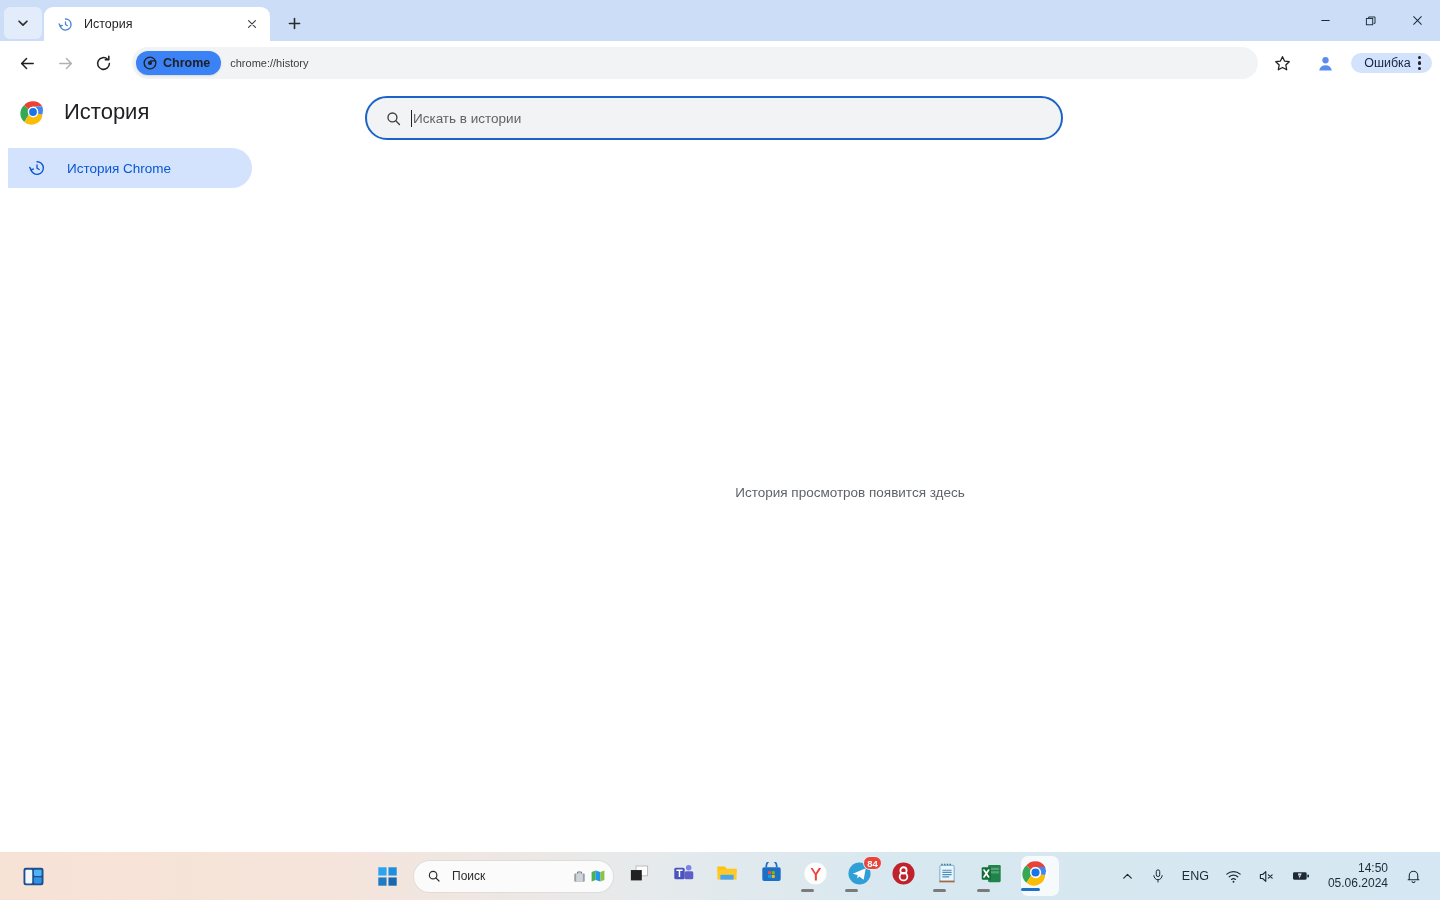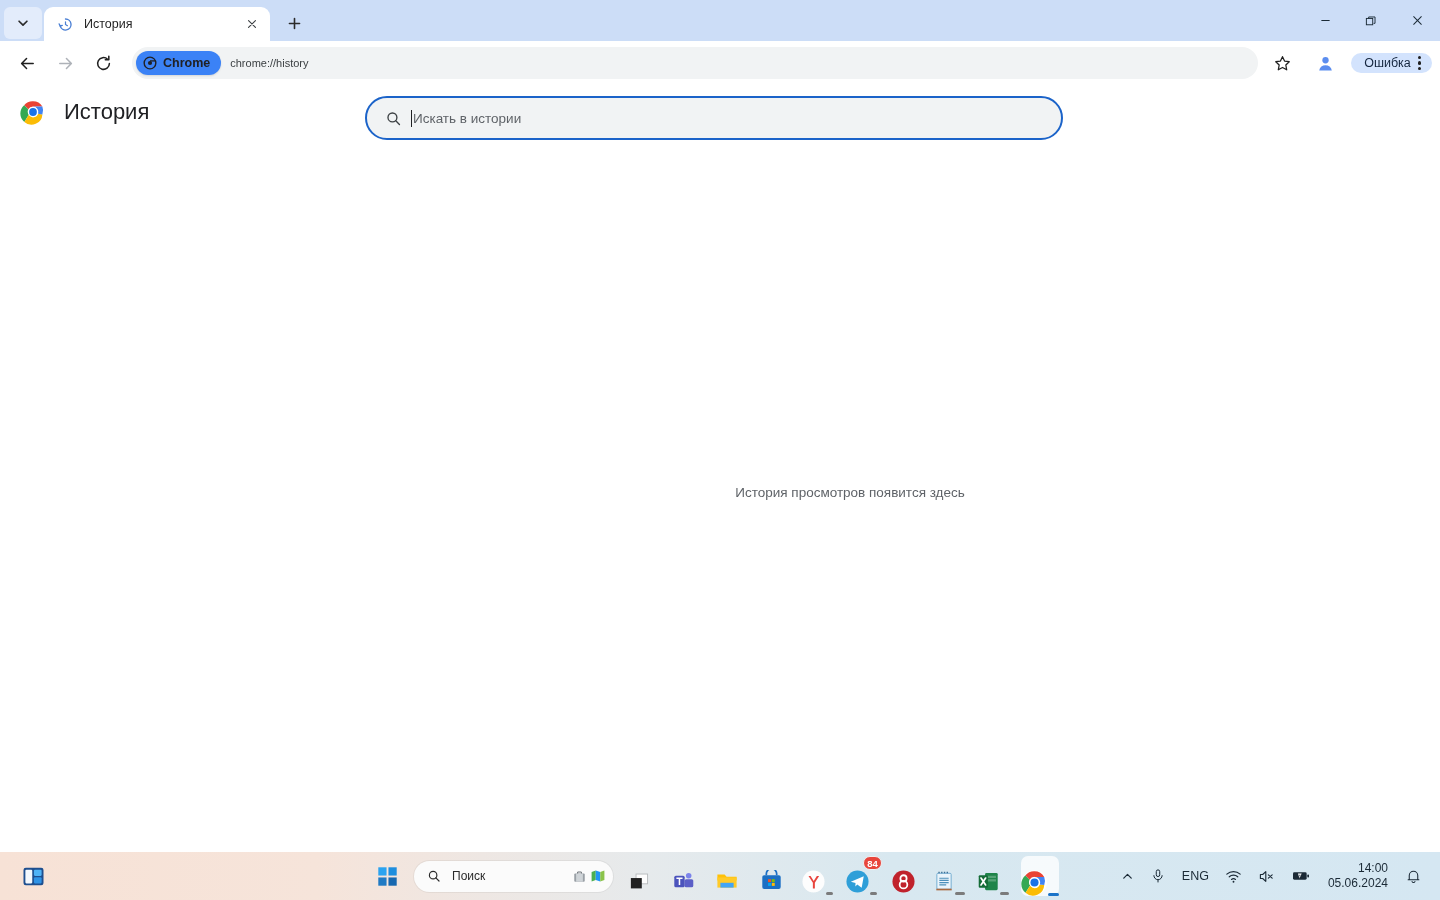--- a/index.html
+++ b/index.html
@@ -125,22 +125,22 @@
   .tbico { width: 30px; height: 30px; display: flex; align-items: center;
     justify-content: center; cursor: pointer; position: relative; }
   .tb-center { position: absolute; left: 372px; display: flex; align-items: center; gap: 12px; }
   .tbsearch {
     width: 199px; height: 31px; background: #fbfbfb; border-radius: 16px;
     display: flex; align-items: center; padding: 0 7px 0 13px; cursor: text;
     box-shadow: 0 0 0 1px rgba(0,0,0,.05);
   }
   .tbsearch .sico { width: 14px; height: 14px; margin-right: 11px; flex: 0 0 14px; }
   .tbsearch .stxt { flex: 1; font-size: 12px; color: #2b2b2b; }
-  .app { width: 32px; height: 38px; display: flex; flex-direction: row;
-    align-items: flex-end; justify-content: flex-start; cursor: pointer; position: relative;
+  .app { width: 32px; height: 38px; display: flex; flex-direction: column;
+    align-items: flex-start; justify-content: flex-start; cursor: pointer; position: relative;
     padding-top: 2px; }
   .app .glyph { width: 28px; height: 28px; display: flex; align-items: center;
     justify-content: center; }
   .app .under { width: 13px; height: 3px; border-radius: 2px; background: #7b7b7b;
     margin-top: 2px; }
   .app.active-chrome { background: rgba(255,255,255,.78); border-radius: 7px; width: 38px; height: 40px; }
   .app.active-chrome .under { width: 19px; background: #1a73c8; }
   .badge {
     position: absolute; top: -1px; right: -5px; min-width: 19px; height: 14px;
     background: #e8453c; border-radius: 7px; color: #fff; font-size: 9.5px;
@@ -279,20 +279,30 @@
       <svg viewBox="0 0 24 24">
         <circle cx="10.5" cy="10.5" r="6.3" fill="none" stroke="#3c4043" stroke-width="1.9"></circle>
         <path d="M15.2 15.2 L20.4 20.4" stroke="#3c4043" stroke-width="1.9" stroke-linecap="round"></path>
       </svg>
       <span class="caret"></span>
       <span class="searchph">Искать в истории</span>
     </div>
 
     <div class="sidebar">
 
+      <div class="sbitem sel">
+        <span class="sbico">
+          <svg viewBox="0 0 24 24" width="20" height="20">
+            <path d="M12 4.4a7.6 7.6 0 1 1-7.3 9.7" fill="none" stroke="#0b57d0" stroke-width="1.7" stroke-linecap="round"></path>
+            <path d="M4.7 14.1 L3.3 11.3 M4.7 14.1 L7.6 13.3" fill="none" stroke="#0b57d0" stroke-width="1.7" stroke-linecap="round"></path>
+            <path d="M12 8.3 V12.2 l2.6 1.6" fill="none" stroke="#0b57d0" stroke-width="1.6" stroke-linecap="round"></path>
+          </svg>
+        </span>
+        <span class="sblabel">История Chrome</span>
+      </div>
 
 
     </div>
 
     <div class="emptymsg">История просмотров появится здесь</div>
   </div>
 
   <div class="taskbar">
 
     <div class="tb-left">
@@ -479,21 +489,21 @@
       </span>
       <span class="tray-i">
         <svg viewBox="0 0 24 24" width="20" height="20">
           <rect x="2.4" y="7.6" width="16.4" height="8.8" rx="1.6" fill="#1b2a36"></rect>
           <rect x="19.6" y="10.2" width="2" height="3.6" rx=".8" fill="#1b2a36"></rect>
           <path d="M8.4 9 L12.8 9 L10.2 15 z" fill="#fff"></path>
           <path d="M10.6 10.4 V12.4 M10.6 13.4 V13.9" stroke="#1b2a36" stroke-width="1"></path>
         </svg>
       </span>
       <span class="clock">
-        <span>14:00</span>
+        <span>14:50</span>
         <span>05.06.2024</span>
       </span>
       <span class="tray-i">
         <svg viewBox="0 0 24 24" width="17" height="17">
           <path d="M6 16.6 V10.6a6 6 0 0 1 12 0 v6 h1.6 H4.4z" fill="none" stroke="#1b2a36" stroke-width="1.5" stroke-linejoin="round"></path>
           <path d="M10 19.2a2.2 2.2 0 0 0 4 0" fill="none" stroke="#1b2a36" stroke-width="1.5" stroke-linecap="round"></path>
         </svg>
       </span>
     </div>
   </div>

